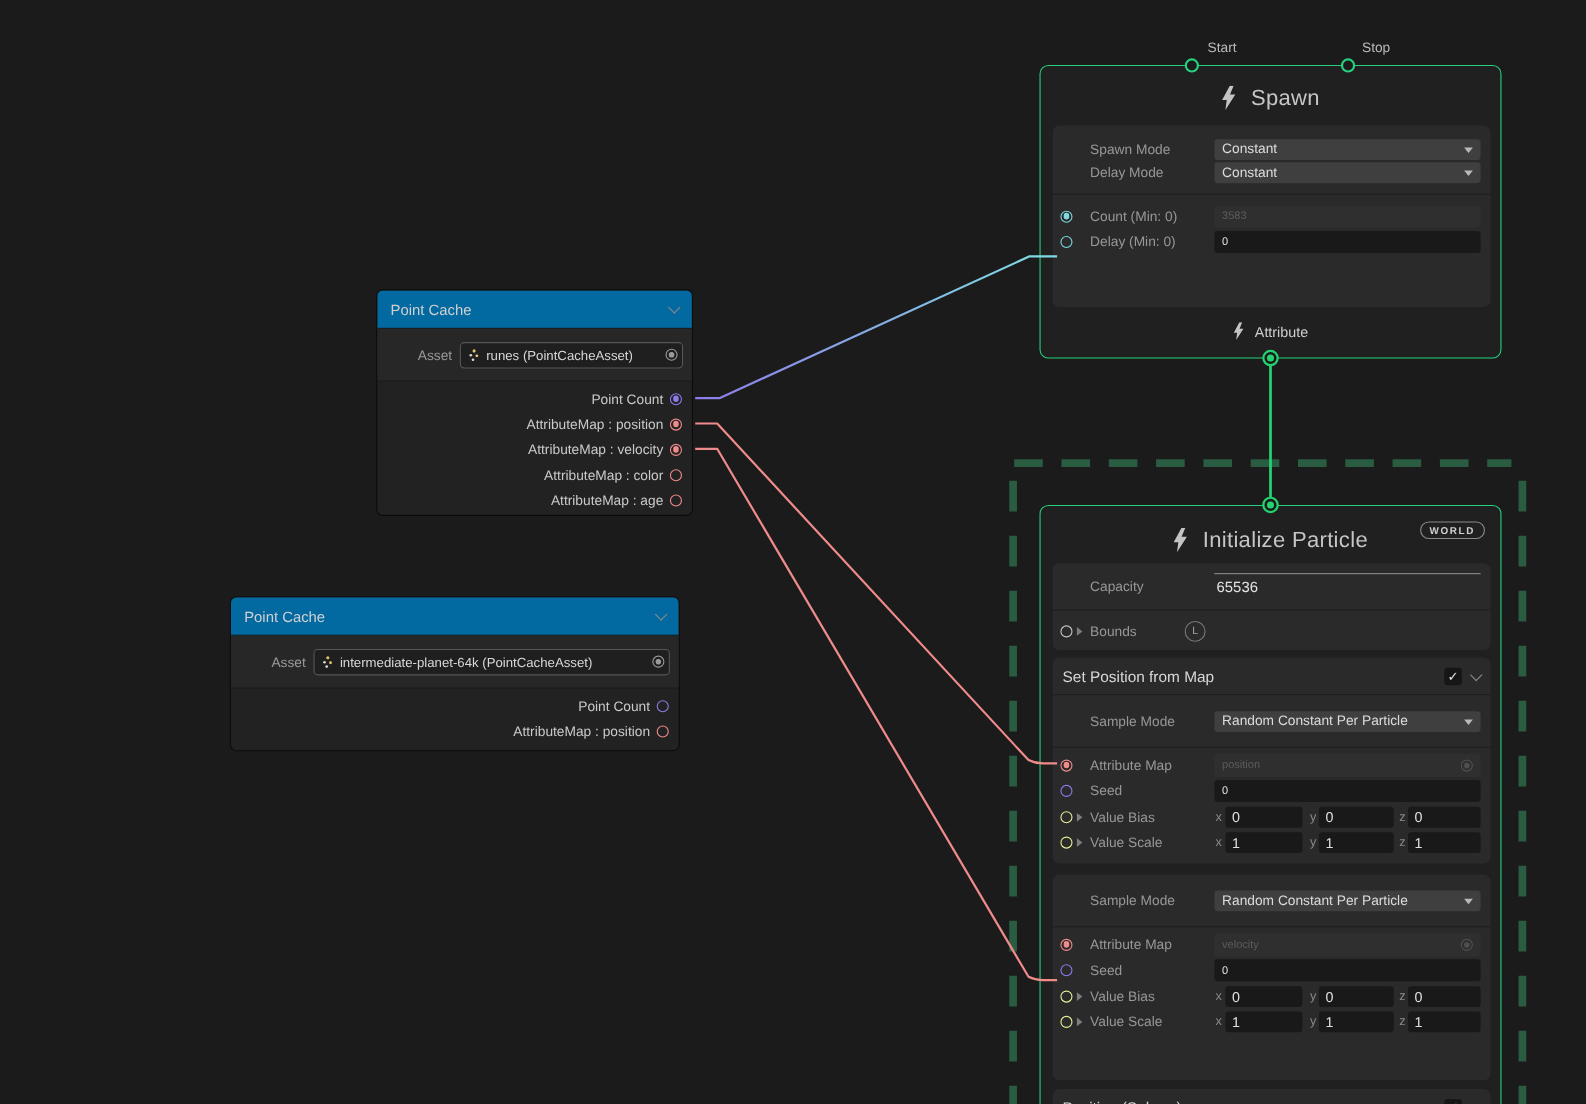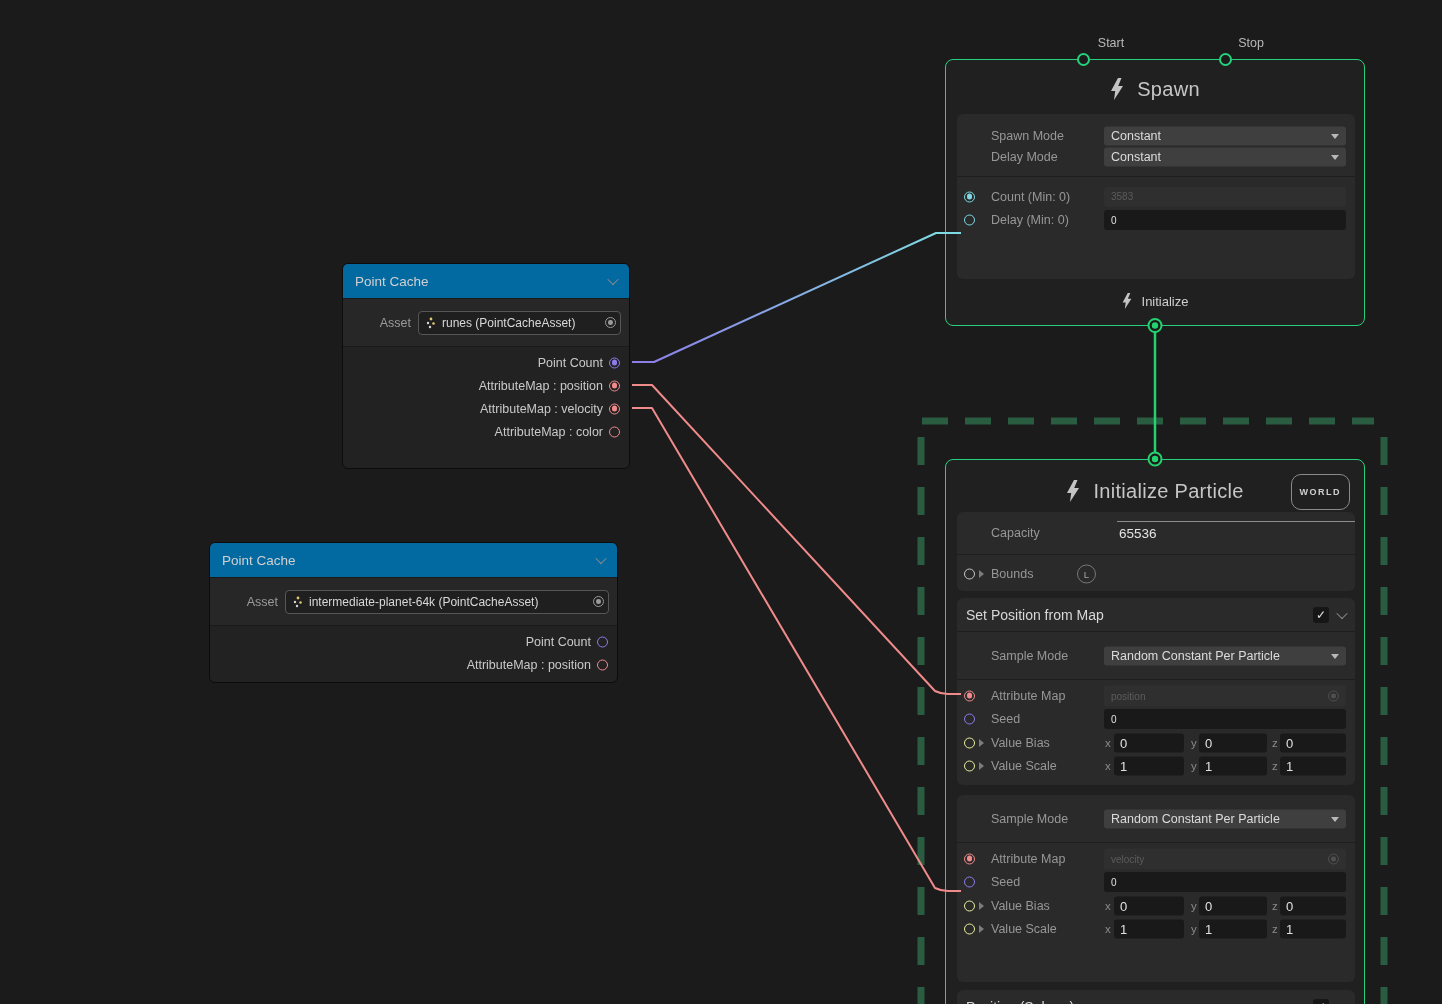--- a/index.html
+++ b/index.html
@@ -82,26 +82,26 @@
   .pc-outputs{padding:4px 0 6px 0;}
   .out-row{position:relative;height:23px;display:flex;align-items:center;justify-content:flex-end;
            color:#c9c9c9;font-size:12.5px;padding-right:26px;}
   .out-row .oport{position:absolute;right:9px;left:auto;top:50%;transform:translateY(-50%);
            width:11px;height:11px;border-radius:50%;border:1.5px solid;box-sizing:border-box;}
   .out-row .oport.filled::after{content:"";position:absolute;inset:1.6px;border-radius:50%;
            background:currentColor;}
 
   
   .badge{position:absolute;right:14px;top:14px;border:1.2px solid #8a8a8a;border-radius:10px;
-         padding:12px 8px;color:#cfcfcf;font-size:9px;font-weight:bold;letter-spacing:1.5px;}
+         padding:2px 8px;color:#cfcfcf;font-size:9px;font-weight:bold;letter-spacing:1.5px;}
   .lock{width:17px;height:17px;border:1.4px solid #787878;border-radius:50%;color:#a5a5a5;
         font-size:9.5px;display:flex;align-items:center;justify-content:center;
         position:absolute;left:120px;top:50%;transform:translateY(-50%);}
   .cap-field{position:absolute;left:147px;width:242px;top:9px;border-top:1px solid #8d8d8d;
-             padding:4px 2px 0 2px;color:#e3e3e3;font-size:13.5px;box-sizing:border-box;margin-left:13px;}
+             padding:4px 2px 0 2px;color:#e3e3e3;font-size:13.5px;box-sizing:border-box;}
   .sep{border-top:1px solid #1e1e1e;}
   .spawn-out{position:absolute;left:0;right:0;top:228px;height:26px;display:flex;
              align-items:center;justify-content:center;gap:10px;color:#cfcfcf;font-size:13px;}
 </style>
 </head>
 <body>
 
 <div id="canvas">
 
   <svg id="dash-layer" class="layer" width="1442" height="1004">
@@ -146,21 +146,21 @@
           <span class="row-label">Delay (Min: 0)</span>
           <span class="field">0</span>
         </div>
       </div>
     </div>
 
     <div class="spawn-out">
       <svg class="bolt" width="10" height="16" viewBox="0 0 12 22">
         <path d="M7 0 L0 13 H4.2 L3 22 L12 8 H7.2 L10.5 0 Z" fill="#c4c4c4"></path>
       </svg>
-      <span>Initialize</span>
+      <span>Attribute</span>
     </div>
   </div>
 
   <div class="pc-node" style="left:342px;top:263px;width:288px;height:206px;">
     <div class="pc-header">
       <span>Point Cache</span>
       <span class="chev"></span>
     </div>
     <div class="pc-asset">
       <span class="asset-label">Asset</span>
@@ -183,20 +183,24 @@
       <div class="out-row">
         <span>AttributeMap : position</span>
         <span class="oport filled c-red"></span>
       </div>
       <div class="out-row">
         <span>AttributeMap : velocity</span>
         <span class="oport filled c-red"></span>
       </div>
       <div class="out-row">
         <span>AttributeMap : color</span>
+        <span class="oport c-red"></span>
+      </div>
+      <div class="out-row">
+        <span>AttributeMap : age</span>
         <span class="oport c-red"></span>
       </div>
     </div>
   </div>
 
   <div class="pc-node" style="left:209px;top:542px;width:409px;height:141px;">
     <div class="pc-header">
       <span>Point Cache</span>
       <span class="chev"></span>
     </div>

